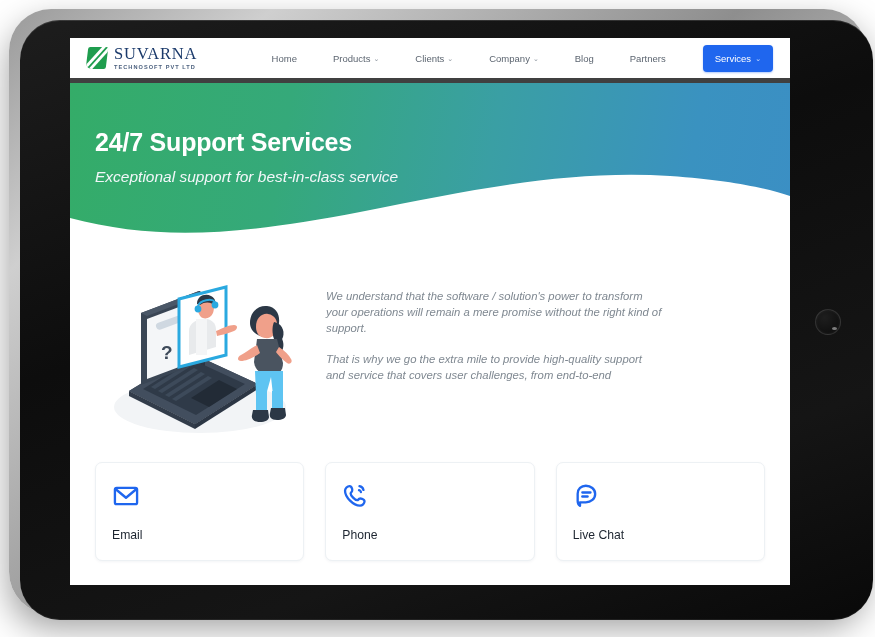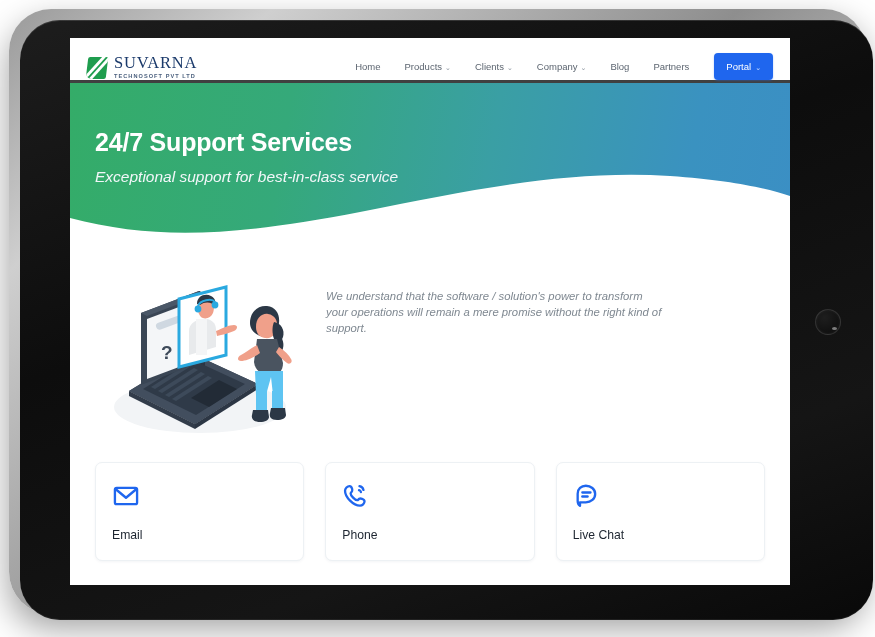--- a/index.html
+++ b/index.html
@@ -40,22 +40,22 @@
 
   
   .screen{
     position:absolute; left:70px; top:38px; width:720px; height:547px;
     background:#ffffff; overflow:hidden;
   }
 
   
   .site-header{
     position:relative; height:45px; background:#fff;
-    display:flex; align-items:flex-end; padding:0 17px;
-    border-bottom:3px solid #404040;
+    display:flex; align-items:center; padding:0 17px;
+    border-bottom:5px solid #404040;
   }
   .brand{ display:flex; align-items:center; gap:7px; }
   .brand-mark{
     width:20px; height:22px; position:relative; flex:0 0 auto;
     background:#1f9d4e; border-radius:2px 2px 2px 6px;
     transform:skewX(-7deg); overflow:hidden;
   }
   .brand-mark i{
     position:absolute; background:#ffffff; height:3px; width:42px;
     left:-12px; transform:rotate(-52deg);
@@ -64,21 +64,21 @@
   .brand-mark i.s2{ top:15px; }
   .brand-text{ display:flex; flex-direction:column; line-height:1; }
   .brand-name{
     font-family:"Liberation Serif", serif;
     font-size:16.5px; letter-spacing:.8px; color:#1b3a6b; font-weight:400;
   }
   .brand-sub{
     font-size:5.6px; letter-spacing:1.05px; color:#4a5f7d; margin-top:2.5px;
     font-weight:700;
   }
-  .nav{ margin-left:auto; display:flex; align-items:center; gap:4px; }
+  .nav{ margin-left:auto; display:flex; align-items:center; gap:16px; }
   .nav-item{
     font-size:9.5px; color:#5c6570; padding:0 10px;
     display:flex; align-items:center; gap:3px; cursor:pointer;
   }
   .caret{ font-size:7px; color:#8b949e; position:relative; top:1px; }
   .support-btn{
     margin-left:11px; background:#1f66ee; color:#ffffff;
     font-size:9.5px; border-radius:4px; padding:8px 12px;
     display:flex; align-items:center; gap:4px; cursor:pointer;
     box-shadow:0 1px 2px rgba(31,102,238,.35);
@@ -179,21 +179,21 @@
           <span>Company</span>
           <span class="caret">⌄</span>
         </div>
         <div class="nav-item">
           <span>Blog</span>
         </div>
         <div class="nav-item">
           <span>Partners</span>
         </div>
         <div class="support-btn">
-          <span>Portal</span>
+          <span>Services</span>
           <span class="caret">⌄</span>
         </div>
       </nav>
     </div>
 
     <div class="hero">
       <div class="hero-inner">
         <div class="hero-title">24/7 Support Services</div>
         <div class="hero-sub">Exceptional support for best-in-class service</div>
       </div>
@@ -250,20 +250,21 @@
           <path d="M160,104 L188,104 L188,128 L178,128 L176,110 L171,128 L161,128 Z" fill="#5ec4f2"></path>
           <path d="M161,124 L172,124 L172,144 L161,144 Z" fill="#5ec4f2"></path>
           <path d="M177,124 L188,124 L188,144 L177,144 Z" fill="#5ec4f2"></path>
           <path d="M158,143 L173,143 L174,150 C174,153 170,155 165,155 C159,155 156,152 157,148 Z" fill="#2c3846"></path>
           <path d="M176,141 L190,141 L191,148 C191,151 187,153 182,153 C176,153 174,150 175,146 Z" fill="#2c3846"></path>
         </svg>
       </div>
 
       <div class="copy">
         <p class="copy-p">We understand that the software / solution's power to transform your operations will remain a mere promise without the right kind of support.</p>
+        <p class="copy-p second">That is why we go the extra mile to provide high-quality support and service that covers user challenges, from end-to-end</p>
       </div>
     </div>
 
     <div class="cards">
 
       <div class="card">
         <div class="card-icon">
           <svg width="28" height="28" viewBox="0 0 24 24" fill="none" stroke="currentColor" stroke-width="2" stroke-linecap="round" stroke-linejoin="round">
             <rect x="2.5" y="5" width="19" height="14" rx="1.5"></rect>
             <path d="M3,6 L12,13.5 L21,6"></path>

